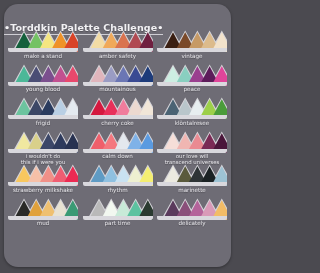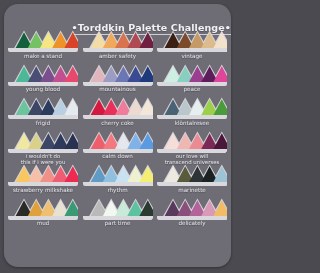--- a/index.html
+++ b/index.html
@@ -13,21 +13,21 @@
     position:absolute;
     left:4px;top:4px;
     width:227px;height:263px;
     background:#6e6c75;
     border-radius:14px;
     box-shadow:0 1px 3px rgba(0,0,0,.35);
     overflow:hidden;
   }
   #title-wrap{
     position:absolute;left:0;top:12px;width:227px;
-    text-align:right;
+    text-align:left;
   }
   #title{
     display:inline-block;
     font-size:9.5px;
     font-weight:bold;
     color:#f2f1f4;
     letter-spacing:.1px;
     border-bottom:1px solid #cfced4;
     padding-bottom:1px;
     text-shadow:0 1px 1px rgba(0,0,0,.25);

